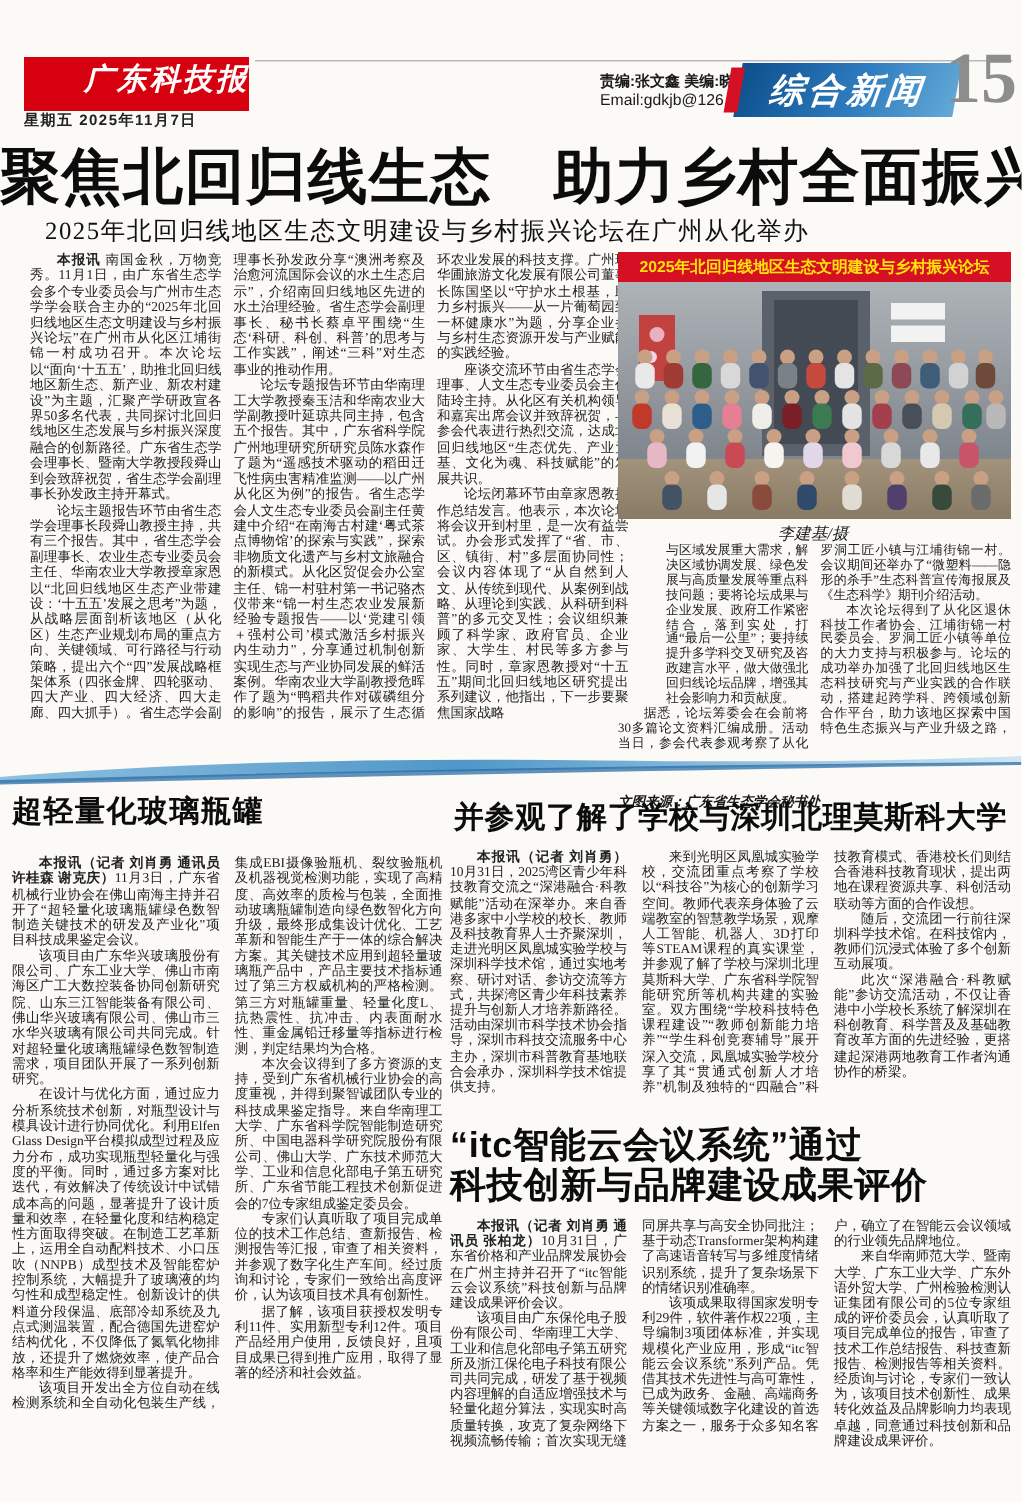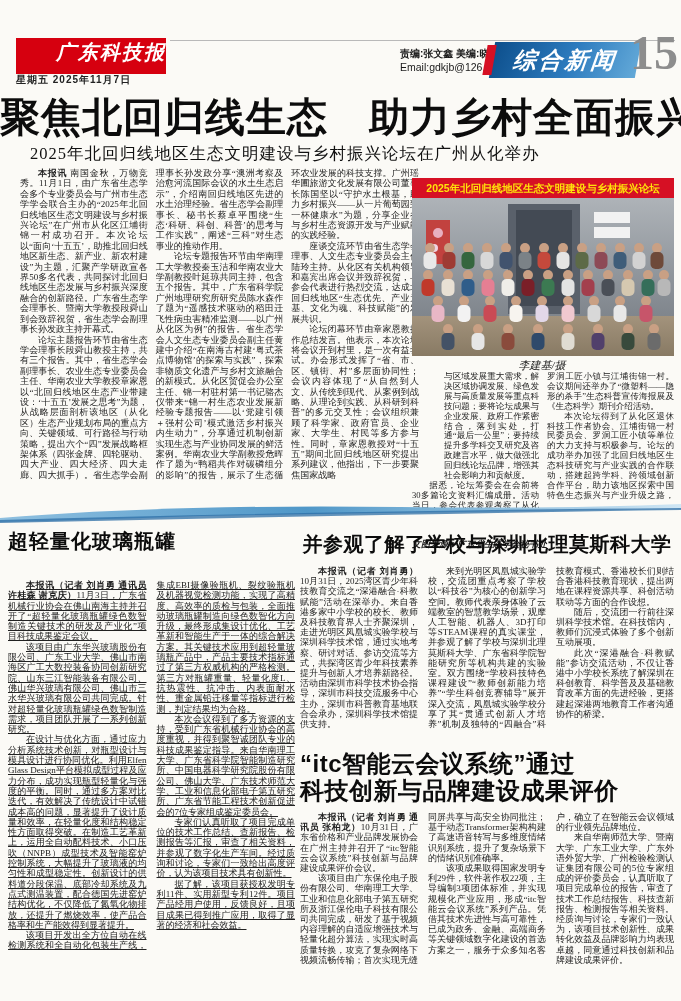--- a/index.html
+++ b/index.html
@@ -38,36 +38,36 @@
   .bodytext { font-size:9px; line-height:10.4px; color:#222; }
   .para { text-indent:2em; text-align:justify; }
   .cont { text-indent:0;margin-left:32px; }
   .lead-label { font-weight:bold; }
 
   .main-left { position:absolute; left:20px; top:168px; width:399px; height:354px;
                column-count:3; column-gap:8px; overflow:hidden; }
   .main-right { position:absolute; left:412px; top:168px; width:262px; }
   .photo-banner { height:20px; background:#d61024; color:#ffe30a; text-align:center;
                font-family:"Liberation Sans", sans-serif; font-weight:bold; font-size:10.5px;
-               line-height:20px; white-space:nowrap; overflow:hidden;margin-top:10px; }
+               line-height:20px; white-space:nowrap; overflow:hidden; }
   .photo-svg { display:block; width:262px; height:158px; }
   .photo-credit { text-align:center; font-size:11px; font-style:italic; height:14px; padding:2px 2px 0 0; }
   .main-right-text { column-count:2; column-gap:8px; height:146px; overflow:hidden;
                font-size:8.6px; line-height:9.9px; margin-top:2px; }
   .source-credit { margin-top:20px; font-size:9px; font-weight:bold; font-style:italic; }
 
   
   .divider-swoosh { position:absolute; left:0; top:500px; width:681px; height:26px; }
 
   
   .article-glass { position:absolute; left:8px; top:531px; width:287px; }
   .glass-title { font-family:"Liberation Sans", sans-serif; font-weight:bold; font-size:20px;
                line-height:21px; letter-spacing:1px; color:#0c0c0c; }
-  .glass-body { margin-top:28px; column-count:2; column-gap:10px; height:392px; overflow:hidden;
-               font-size:9px; line-height:10.3px;text-decoration:underline; }
+  .glass-body { margin-top:18px; column-count:2; column-gap:10px; height:392px; overflow:hidden;
+               font-size:9px; line-height:10.3px; }
 
   .article-edu { position:absolute; left:300px; top:531px; width:374px; }
   .edu-title { text-align:center; font-family:"Liberation Sans", sans-serif; font-weight:bold;
                font-size:20px; letter-spacing:0.5px; color:#0c0c0c; }
   .edu-body { margin-top:8px; column-count:3; column-gap:10px; height:172px; overflow:hidden;
                font-size:9px; line-height:10.2px; }
 
   .article-itc { position:absolute; left:300px; top:750px; width:374px; }
   .itc-title { font-family:"Liberation Sans", sans-serif; font-weight:bold; font-size:24px;
                line-height:27px; letter-spacing:0.5px; color:#0c0c0c; }

